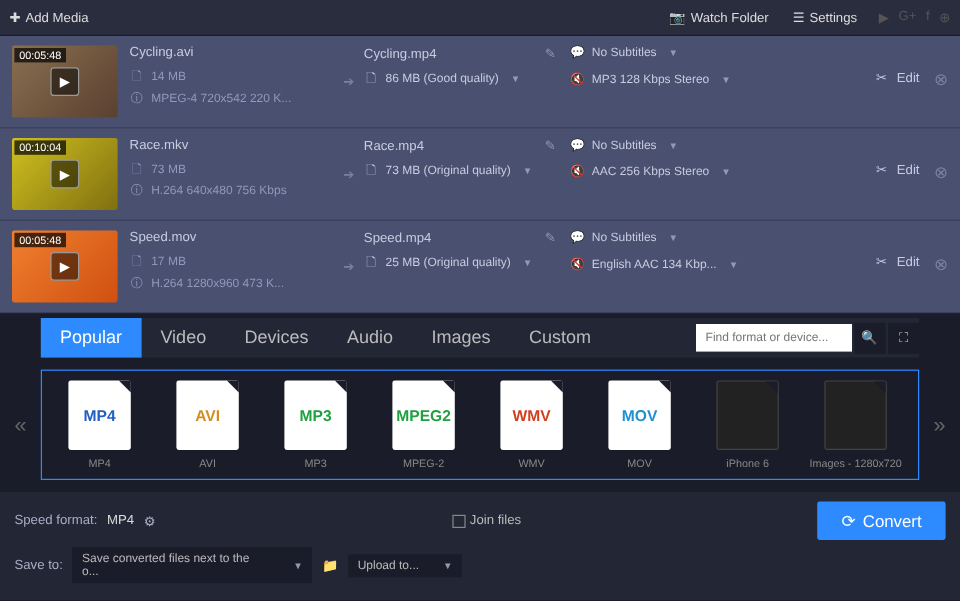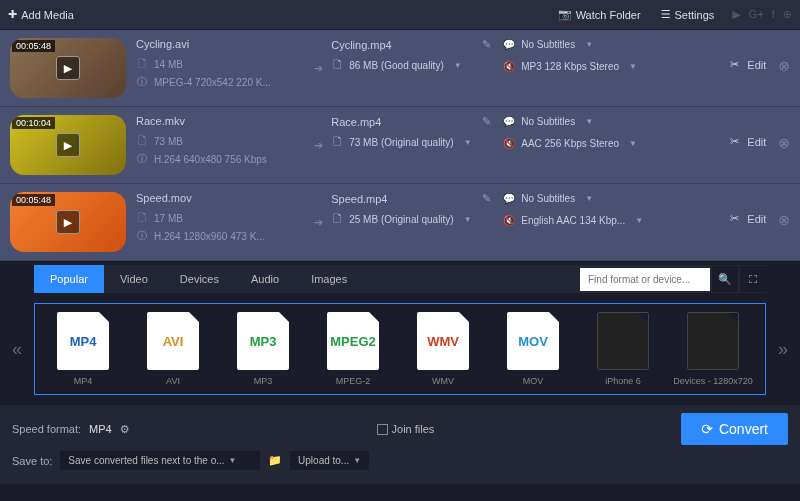--- a/index.html
+++ b/index.html
@@ -5,55 +5,55 @@
 *{margin:0;padding:0;box-sizing:border-box;font-family:Arial,sans-serif}
 body{background:#1a1d29;color:#a8adc4;font-size:11px;width:800px;height:501px;overflow:hidden}
 .topbar{height:30px;background:#2a2d3e;display:flex;align-items:center;padding:0 8px;border-bottom:1px solid #1a1d29}
 .add-media{color:#ddd;display:flex;align-items:center;gap:4px;cursor:pointer}
 .top-right{margin-left:auto;display:flex;align-items:center;gap:0}
 .top-btn{color:#ddd;padding:6px 10px;display:flex;align-items:center;gap:4px;cursor:pointer}
 .social-icons{display:flex;gap:8px;margin-left:8px;color:#555}
 .social-icons span{cursor:pointer}
 .file-list{background:#4a5070}
 .file-row{display:flex;padding:8px 10px;border-bottom:1px solid #3a3f5a;position:relative;align-items:flex-start}
-.thumb{width:116px;height:60px;background:#333;position:relative;flex-shrink:0;border-radius:14px;overflow:hidden}
+.thumb{width:88px;height:60px;background:#333;position:relative;flex-shrink:0;border-radius:2px;overflow:hidden}
 .thumb .dur{position:absolute;top:2px;left:2px;background:rgba(0,0,0,.7);color:#fff;font-size:9px;padding:1px 4px}
 .thumb .play{position:absolute;top:50%;left:50%;transform:translate(-50%,-50%);width:24px;height:24px;background:rgba(0,0,0,.5);border:1px solid #999;border-radius:3px;display:flex;align-items:center;justify-content:center;color:#fff}
 .file-info{margin-left:10px;width:170px;flex-shrink:0}
 .file-info .name{color:#c8cce0;margin-bottom:8px}
 .file-info .line{display:flex;align-items:center;gap:6px;color:#9298b8;margin-bottom:6px;font-size:10px}
 .arrow{color:#7a80a0;align-self:center;margin:0 8px}
 .out-info{width:160px;flex-shrink:0}
 .out-info .name{color:#c8cce0;margin-bottom:8px;display:flex;align-items:center}
 .out-info .line{display:flex;align-items:center;gap:6px;color:#c8cce0;margin-bottom:6px;font-size:10px}
 .dd{color:#9298b8;font-size:8px;margin-left:4px}
 .sub-col{margin-left:12px;width:160px;flex-shrink:0}
 .sub-col .line{display:flex;align-items:center;gap:6px;color:#c8cce0;margin-bottom:10px;font-size:10px}
 .edit-col{margin-left:auto;display:flex;align-items:flex-start;gap:12px;padding-top:20px}
 .edit-btn{display:flex;align-items:center;gap:8px;color:#c8cce0;cursor:pointer}
 .close-x{color:#7a80a0;cursor:pointer;font-size:14px}
 .pencil{margin-left:auto;color:#9298b8}
 .tabs-area{background:#1a1d29;padding:4px 0 0}
 .tabs{display:flex;align-items:center;background:#232635;margin:0 34px}
-.tab{padding:8px 16px;color:#bbb;cursor:pointer;font-size:11px}
+.tab{padding:8px 16px;color:#bbb;cursor:pointer;font-size:15px}
 .tab.active{background:#2e8bff;color:#fff}
 .search-area{margin-left:auto;display:flex;align-items:center}
 .search-input{background:#ffffff;border:none;color:#888;padding:6px 8px;width:130px;font-size:10px;outline:none}
 .sq-btn{background:#1a1d29;color:#bbb;width:26px;height:26px;display:flex;align-items:center;justify-content:center;cursor:pointer;margin-left:2px}
 .presets{display:flex;align-items:center;padding:10px 8px;gap:8px}
 .scroll-btn{color:#666;font-size:18px;cursor:pointer;padding:0 4px}
 .preset-grid{display:flex;gap:10px;flex:1;border:1px solid #2e8bff;padding:8px}
 .preset{display:flex;flex-direction:column;align-items:center;gap:6px;cursor:pointer;width:80px}
 .preset-icon{width:52px;height:58px;background:#fff;border-radius:2px;position:relative;display:flex;align-items:center;justify-content:center;font-size:13px;font-weight:bold}
 .preset-icon::before{content:"";position:absolute;top:0;right:0;border-style:solid;border-width:0 10px 10px 0;border-color:transparent #1a1d29 transparent transparent}
 .preset-icon.dev{background:#222;border:1px solid #444}
 .preset-label{color:#888;font-size:9px;text-align:center}
 .bottom{background:#232635;padding:8px 12px}
 .bottom-row{display:flex;align-items:center;gap:8px;margin-bottom:6px}
-.select{background:#1a1d29;color:#bbb;padding:4px 8px;font-size:10px;display:flex;align-items:center;gap:0;cursor:pointer}
+.select{background:#1a1d29;color:#bbb;padding:4px 8px;font-size:10px;display:flex;align-items:center;gap:16px;cursor:pointer}
 .convert-btn{margin-left:auto;background:#2e8bff;color:#fff;padding:8px 20px;font-size:14px;display:flex;align-items:center;gap:6px;cursor:pointer;border-radius:2px}
 .checkbox{display:flex;align-items:flex-end;gap:4px;margin-left:auto;color:#bbb}
 .ic{display:inline-flex;width:12px;height:12px;align-items:center;justify-content:center}
 .t1{background:linear-gradient(135deg,#8a7050,#5a4030)}
 .t2{background:linear-gradient(135deg,#d0c020,#807010)}
 .t3{background:linear-gradient(135deg,#f08030,#d05010)}
 </style>
 </head>
 <body>
 
@@ -227,20 +227,21 @@
     </div>
   </div>
 
 <div class="tabs-area">
   <div class="tabs" id="tabs">
     <div class="tab active">Popular</div>
       <div class="tab">Video</div>
       <div class="tab">Devices</div>
       <div class="tab">Audio</div>
       <div class="tab">Images</div>
+      <div class="tab">Custom</div>
       <div class="search-area" id="search-slot">
       <input class="search-input" placeholder="Find format or device..." style="">
       <div class="sq-btn">
           <span>🔍</span>
         </div>
       <div class="sq-btn">
           <span>⛶</span>
         </div>
     </div>
   </div>
@@ -270,21 +271,21 @@
         <div class="preset">
           <div class="preset-icon " style="color:#2090d0">MOV</div>
           <div class="preset-label">MOV</div>
         </div>
         <div class="preset">
           <div class="preset-icon dev" style="color:#fff"></div>
           <div class="preset-label">iPhone 6</div>
         </div>
         <div class="preset">
           <div class="preset-icon dev" style="color:#fff"></div>
-          <div class="preset-label">Devices - 1280x720</div>
+          <div class="preset-label">Images - 1280x720</div>
         </div>
       </div>
     <div class="scroll-btn">»</div>
   </div>
 </div>
 
 <div class="bottom">
   <div class="bottom-row">
     <span>Speed format:</span>
     <span style="color:#ddd">MP4</span>

